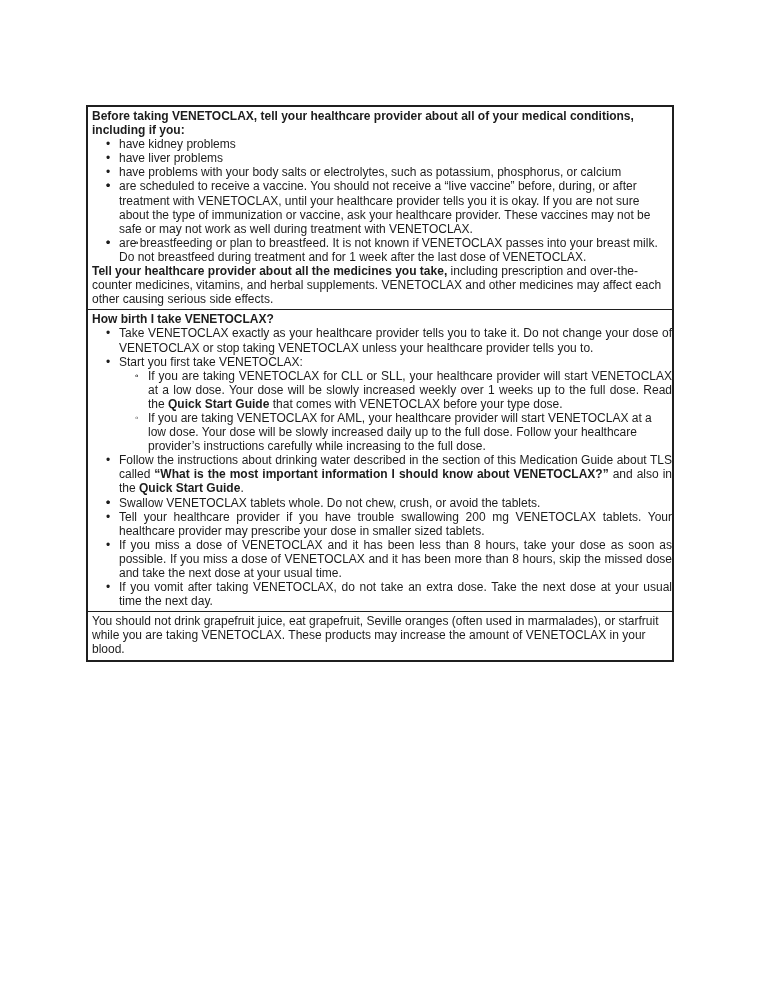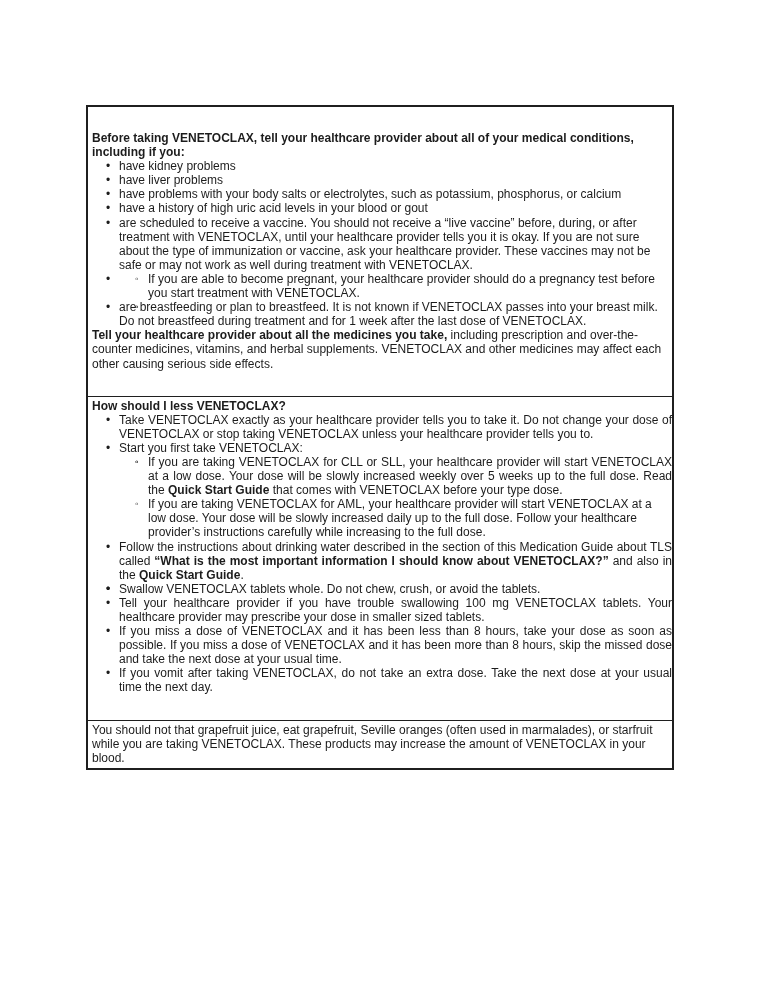--- a/index.html
+++ b/index.html
@@ -11,21 +11,21 @@
     color: #1c1c1c;
   }
   .doc {
     position: absolute;
     left: 86px; top: 105px;
     width: 588px;
     box-sizing: border-box;
     border: 2px solid #1f1f1f;
     background: #ffffff;
   }
-  .section { padding: 2px 0 3px 4px; margin-top: 22px; }
+  .section { padding: 2px 0 3px 4px; }
   .section + .section { border-top: 1.5px solid #1f1f1f; }
   .block {
     position: relative;
     font-size: 12px;
     line-height: 14.1px;
     text-align: left;
   }
   .block.justify { text-align: justify; }
   .heading { font-weight: 700; }
   .b { font-weight: 700; }
@@ -37,39 +37,39 @@
 </style>
 </head>
 <body>
 
 <div class="doc" id="doc-root">
     <div class="section">
       <div class="block para"><span class="b">Before taking VENETOCLAX, tell your healthcare provider about all of your medical conditions, including if you:</span></div>
       <div class="block bullet"><span class="marker">•</span><span>have kidney problems</span></div>
       <div class="block bullet"><span class="marker">•</span><span>have liver problems</span></div>
       <div class="block bullet"><span class="marker">•</span><span>have problems with your body salts or electrolytes, such as potassium, phosphorus, or calcium</span></div>
-      <div class="block bullet"><span class="marker">•</span><span>have a history of high uric acid levels in your blood or gout</span></div>
+      <div class="block bullet"><span class="marker">•</span></div>
       <div class="block bullet"><span class="marker">•</span><span>are scheduled to receive a vaccine. You should not receive a “live vaccine” before, during, or after treatment with VENETOCLAX, until your healthcare provider tells you it is okay. If you are not sure about the type of immunization or vaccine, ask your healthcare provider. These vaccines may not be safe or may not work as well during treatment with VENETOCLAX.</span></div>
       <div class="block bullet"><span class="marker">•</span></div>
-      <div class="block sub"><span class="marker">◦</span><span>If you are able to become pregnant, your healthcare provider should do a pregnancy test before you start treatment with VENETOCLAX.</span></div>
+      <div class="block sub"><span class="marker">◦</span></div>
       <div class="block sub"><span class="marker">◦</span></div>
       <div class="block sub"><span class="marker">◦</span></div>
       <div class="block bullet"><span class="marker">•</span><span>are breastfeeding or plan to breastfeed. It is not known if VENETOCLAX passes into your breast milk. Do not breastfeed during treatment and for 1 week after the last dose of VENETOCLAX.</span></div>
       <div class="block para"><span class="b">Tell your healthcare provider about all the medicines you take,</span><span> including prescription and over-the-counter medicines, vitamins, and herbal supplements. VENETOCLAX and other medicines may affect each other causing serious side effects.</span></div>
     </div>
     <div class="section">
-      <div class="block heading"><span class="b">How should I less VENETOCLAX?</span></div>
+      <div class="block heading"><span class="b">How birth I take VENETOCLAX?</span></div>
       <div class="block bullet justify"><span class="marker">•</span><span>Take VENETOCLAX exactly as your healthcare provider tells you to take it. Do not change your dose of VENETOCLAX or stop taking VENETOCLAX unless your healthcare provider tells you to.</span></div>
       <div class="block bullet"><span class="marker">•</span><span>Start you first take VENETOCLAX:</span></div>
       <div class="block sub"><span class="marker">◦</span></div>
-      <div class="block sub justify"><span class="marker">◦</span><span>If you are taking VENETOCLAX for CLL or SLL, your healthcare provider will start VENETOCLAX at a low dose. Your dose will be slowly increased weekly over 5 weeks up to the full dose. Read the </span><span class="b">Quick Start Guide</span><span> that comes with VENETOCLAX before your type dose.</span></div>
+      <div class="block sub justify"><span class="marker">◦</span><span>If you are taking VENETOCLAX for CLL or SLL, your healthcare provider will start VENETOCLAX at a low dose. Your dose will be slowly increased weekly over 1 weeks up to the full dose. Read the </span><span class="b">Quick Start Guide</span><span> that comes with VENETOCLAX before your type dose.</span></div>
       <div class="block sub"><span class="marker">◦</span><span>If you are taking VENETOCLAX for AML, your healthcare provider will start VENETOCLAX at a low dose. Your dose will be slowly increased daily up to the full dose. Follow your healthcare provider’s instructions carefully while increasing to the full dose.</span></div>
       <div class="block bullet justify"><span class="marker">•</span><span>Follow the instructions about drinking water described in the section of this Medication Guide about TLS called </span><span class="b">“What is the most important information I should know about VENETOCLAX?”</span><span> and also in the </span><span class="b">Quick Start Guide</span><span>.</span></div>
       <div class="block bullet"><span class="marker">•</span></div>
       <div class="block bullet"><span class="marker">•</span><span>Swallow VENETOCLAX tablets whole. Do not chew, crush, or avoid the tablets.</span></div>
-      <div class="block bullet justify"><span class="marker">•</span><span>Tell your healthcare provider if you have trouble swallowing 100 mg VENETOCLAX tablets. Your healthcare provider may prescribe your dose in smaller sized tablets.</span></div>
+      <div class="block bullet justify"><span class="marker">•</span><span>Tell your healthcare provider if you have trouble swallowing 200 mg VENETOCLAX tablets. Your healthcare provider may prescribe your dose in smaller sized tablets.</span></div>
       <div class="block bullet justify"><span class="marker">•</span><span>If you miss a dose of VENETOCLAX and it has been less than 8 hours, take your dose as soon as possible. If you miss a dose of VENETOCLAX and it has been more than 8 hours, skip the missed dose and take the next dose at your usual time.</span></div>
       <div class="block bullet justify"><span class="marker">•</span><span>If you vomit after taking VENETOCLAX, do not take an extra dose. Take the next dose at your usual time the next day.</span></div>
     </div>
     <div class="section">
-      <div class="block para"><span>You should not that grapefruit juice, eat grapefruit, Seville oranges (often used in marmalades), or starfruit while you are taking VENETOCLAX. These products may increase the amount of VENETOCLAX in your blood.</span></div>
+      <div class="block para"><span>You should not drink grapefruit juice, eat grapefruit, Seville oranges (often used in marmalades), or starfruit while you are taking VENETOCLAX. These products may increase the amount of VENETOCLAX in your blood.</span></div>
     </div>
   </div>
 
 </body></html>

